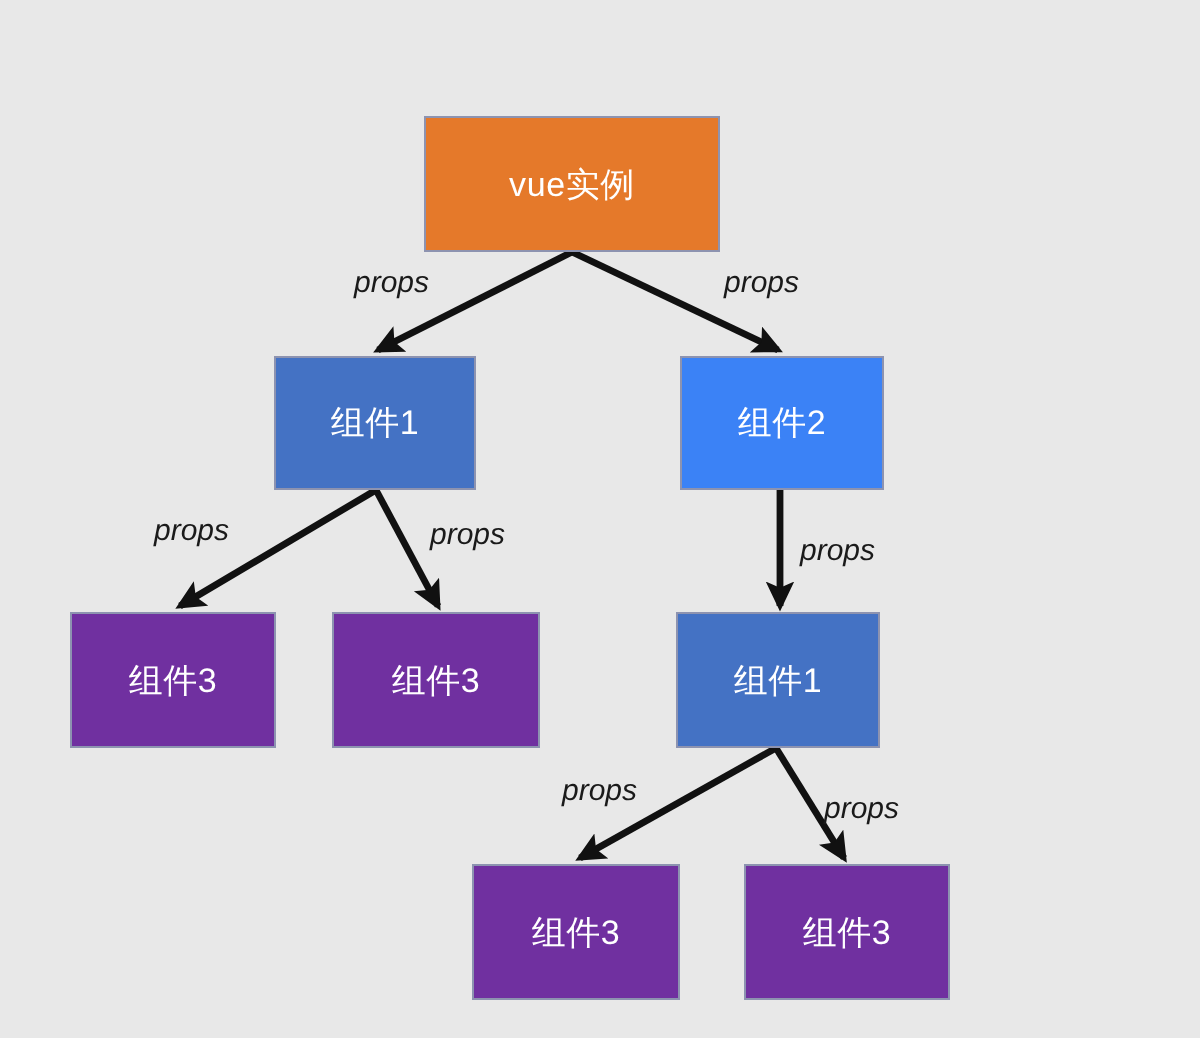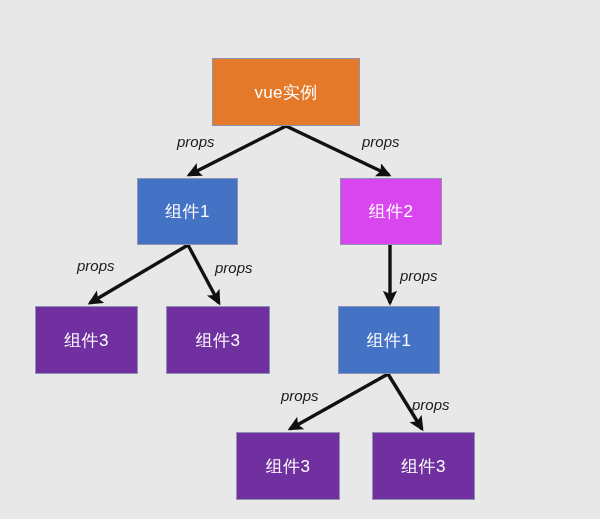--- a/index.html
+++ b/index.html
@@ -78,21 +78,21 @@
       </g>
   </svg>
 
   <div id="node-layer">
       <div class="node" style="left: 212px; top: 28px; width: 148px; height: 68px; background: rgb(229, 121, 42); border-color: rgb(141, 147, 176);">
         <span class="node-label">vue实例</span>
       </div>
       <div class="node" style="left: 137px; top: 148px; width: 101px; height: 67px; background: rgb(68, 114, 196); border-color: rgb(141, 147, 176);">
         <span class="node-label">组件1</span>
       </div>
-      <div class="node" style="left: 340px; top: 148px; width: 102px; height: 67px; background: #d946ef; border-color: rgb(141, 147, 176);">
+      <div class="node" style="left: 340px; top: 148px; width: 102px; height: 67px; background: #3b82f6; border-color: rgb(141, 147, 176);">
         <span class="node-label">组件2</span>
       </div>
       <div class="node" style="left: 35px; top: 276px; width: 103px; height: 68px; background: rgb(112, 48, 160); border-color: rgb(141, 147, 176);">
         <span class="node-label">组件3</span>
       </div>
       <div class="node" style="left: 166px; top: 276px; width: 104px; height: 68px; background: rgb(112, 48, 160); border-color: rgb(141, 147, 176);">
         <span class="node-label">组件3</span>
       </div>
       <div class="node" style="left: 338px; top: 276px; width: 102px; height: 68px; background: rgb(68, 114, 196); border-color: rgb(141, 147, 176);">
         <span class="node-label">组件1</span>

